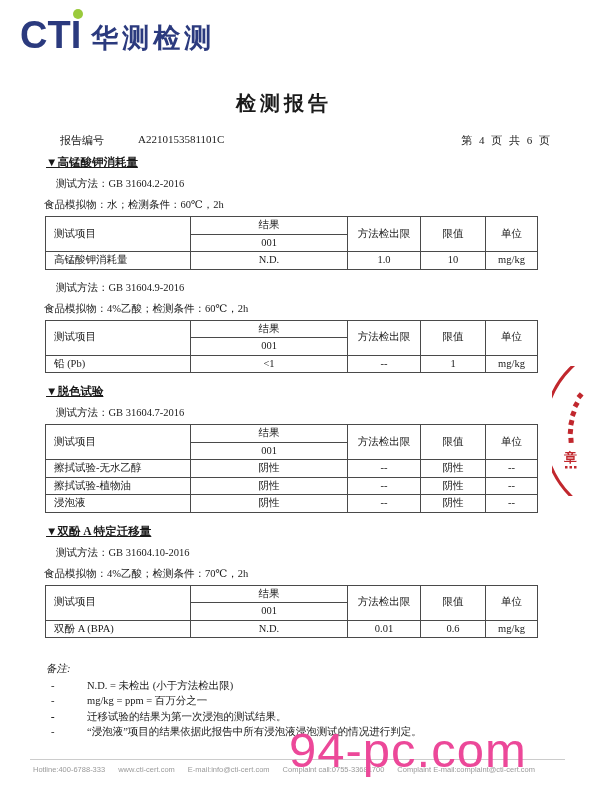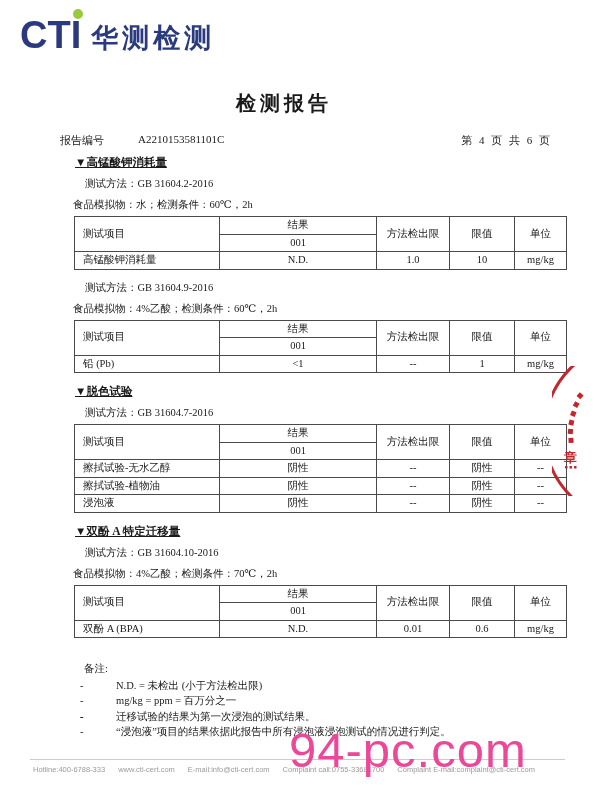--- a/index.html
+++ b/index.html
@@ -37,21 +37,21 @@
     text-align: center; font-size: 20px; font-weight: bold; letter-spacing: 4px;
   }
   .report-row {
     position: absolute; top: 133px; left: 60px; width: 492px;
     display: flex; justify-content: space-between; font-size: 11px;
   }
   .report-left { display: flex; gap: 34px; }
   .page-info { letter-spacing: 2px; text-align: center; }
 
   
-  .main { position: absolute; top: 155px; left: 73px; width: 496px; }
+  .main { position: absolute; top: 155px; left: 44px; width: 496px; }
   .section { margin-top: 0; }
   .section + .section { margin-top: 11px; }
   .section-title {
     font-size: 11.5px; font-weight: bold;
     text-decoration: underline; margin-left: 2px;
   }
   .method-line { margin: 7px 0 0 12px; font-size: 10.5px; }
   .simulant-line { margin: 7px 0 0 0; font-size: 10.5px; }
 
   table.results {
@@ -61,21 +61,21 @@
   }
   table.results td {
     border: 1px solid #4a4a4a;
     padding: 2px 4px; line-height: 12.5px; height: 17px;
     text-align: center; vertical-align: middle;
   }
   table.results td.item { text-align: left; padding-left: 8px; }
 
   
   .notes { margin-top: 12px; font-size: 10.5px; }
-  .notes-label { margin-left: 11px; }
+  .notes-label { margin-left: 2px; font-style: italic; }
   .note-item { position: relative; padding-left: 43px; margin-top: 3.5px; line-height: 12px; }
   .note-item .dash { position: absolute; left: 7px; top: 0; }
 
   
   .seal { position: absolute; left: 552px; top: 366px; width: 48px; height: 130px; }
 
   
   .watermark {
     position: absolute; left: 289px; top: 726px;
     font-family: "Liberation Sans", sans-serif;

